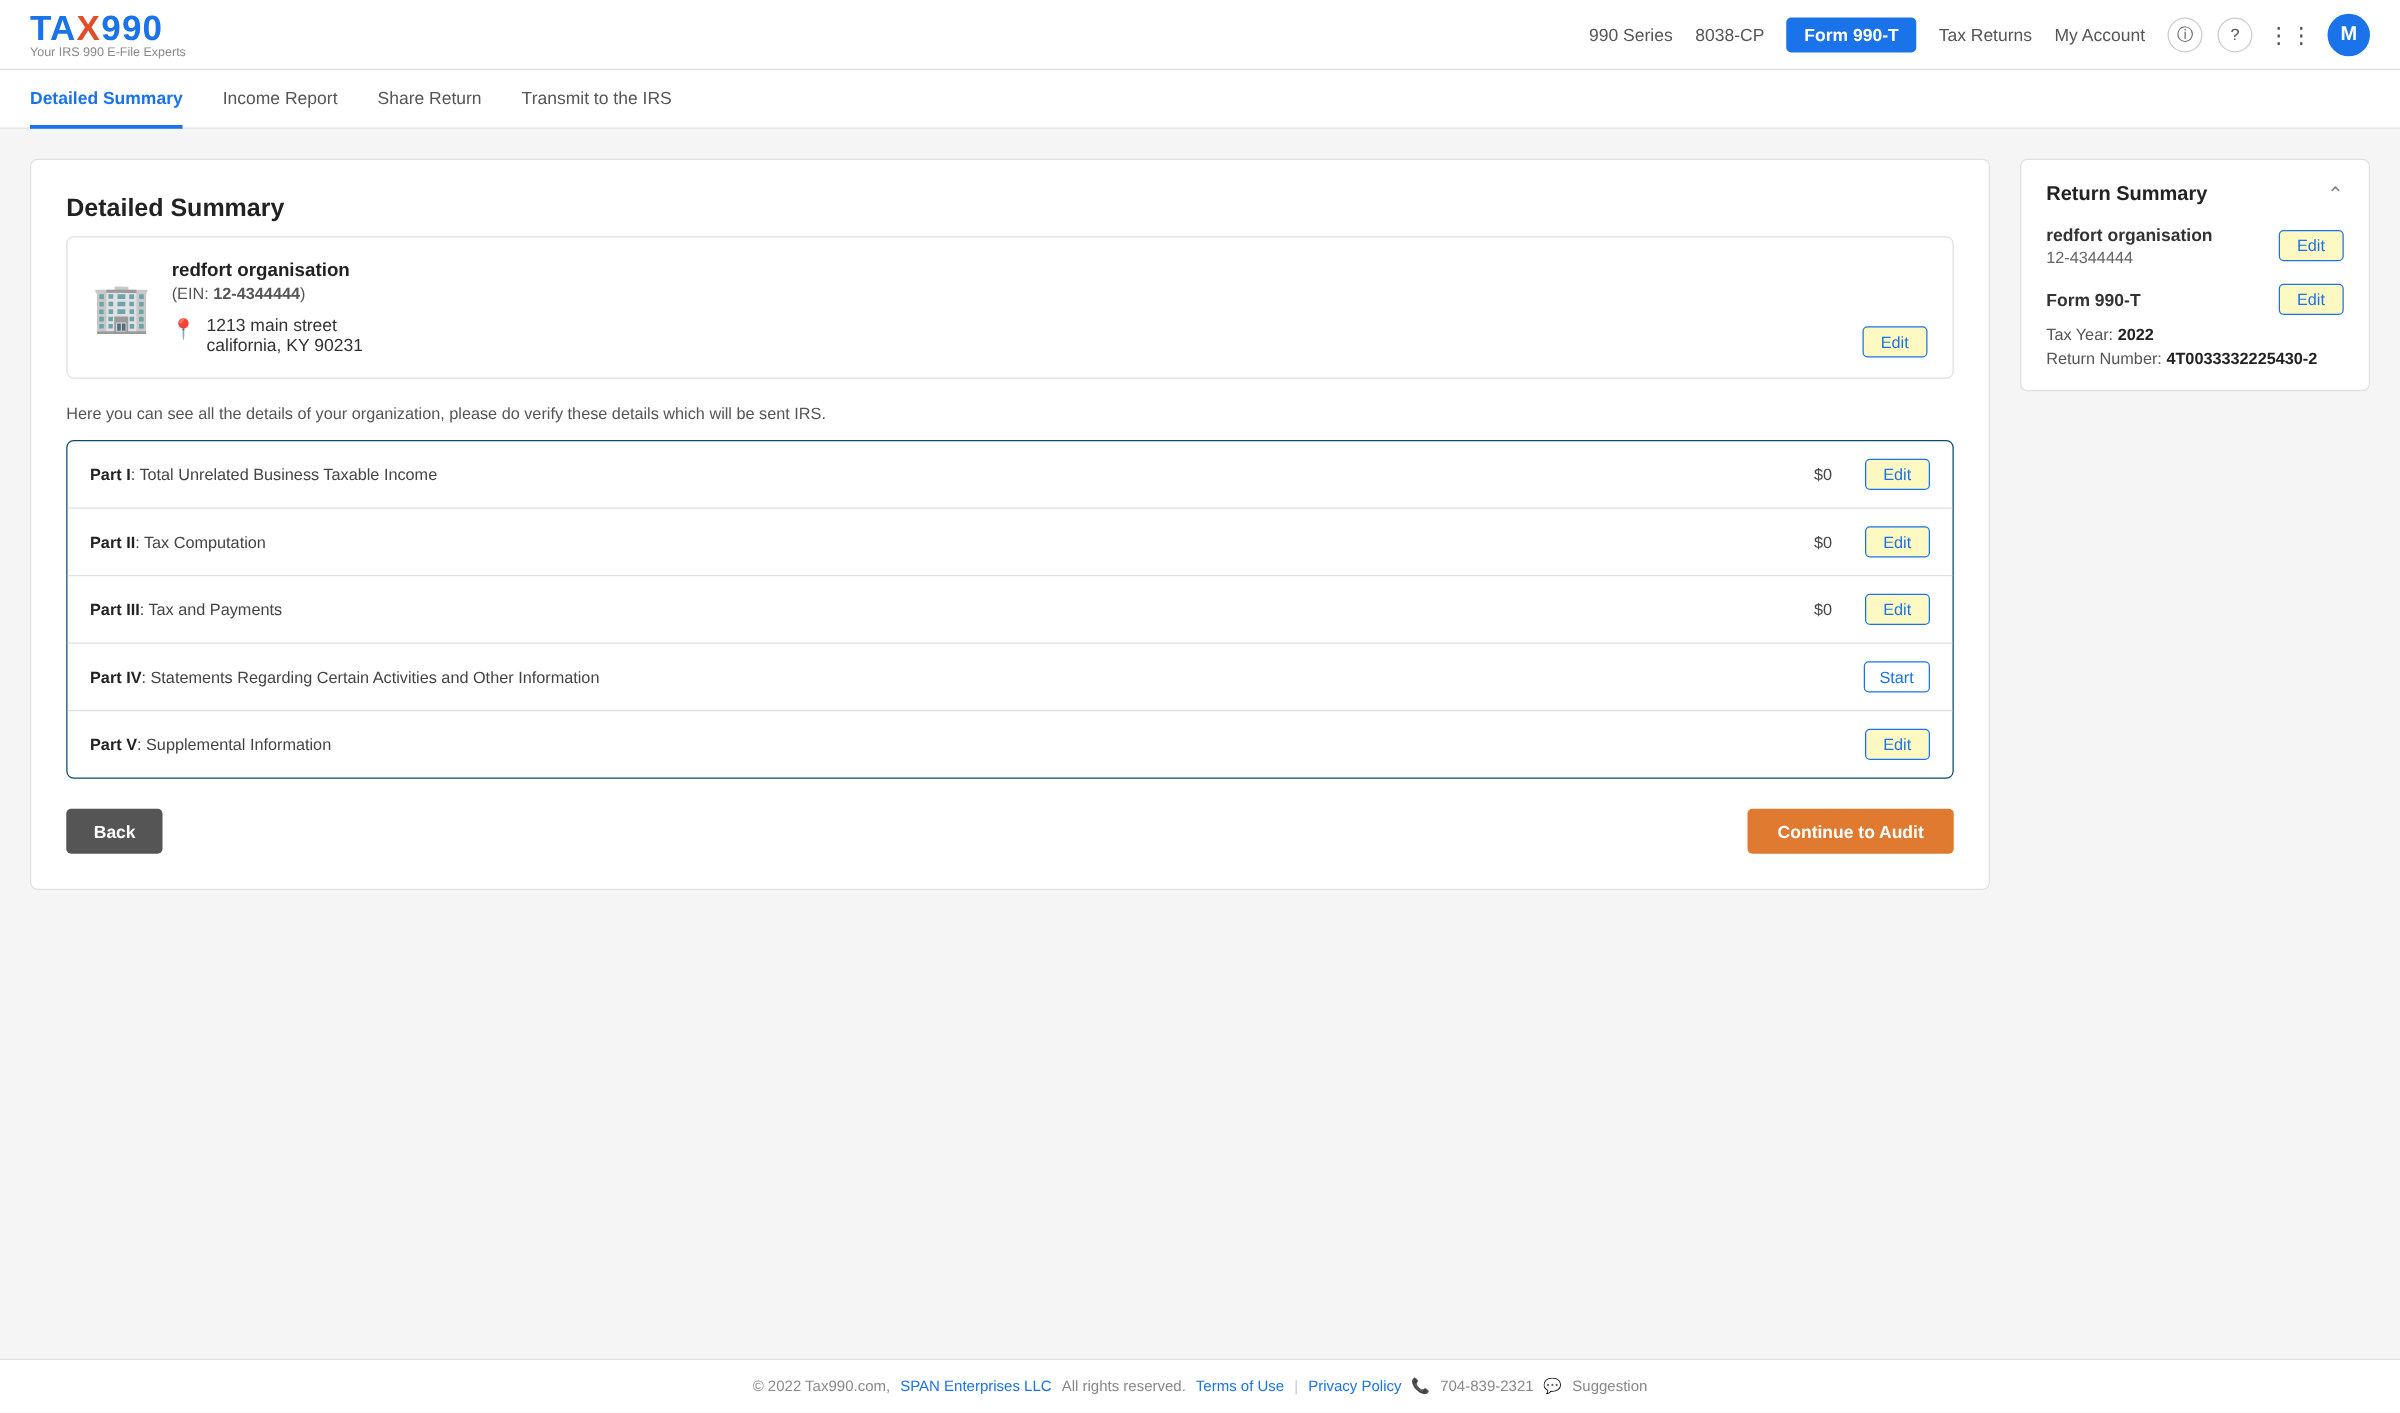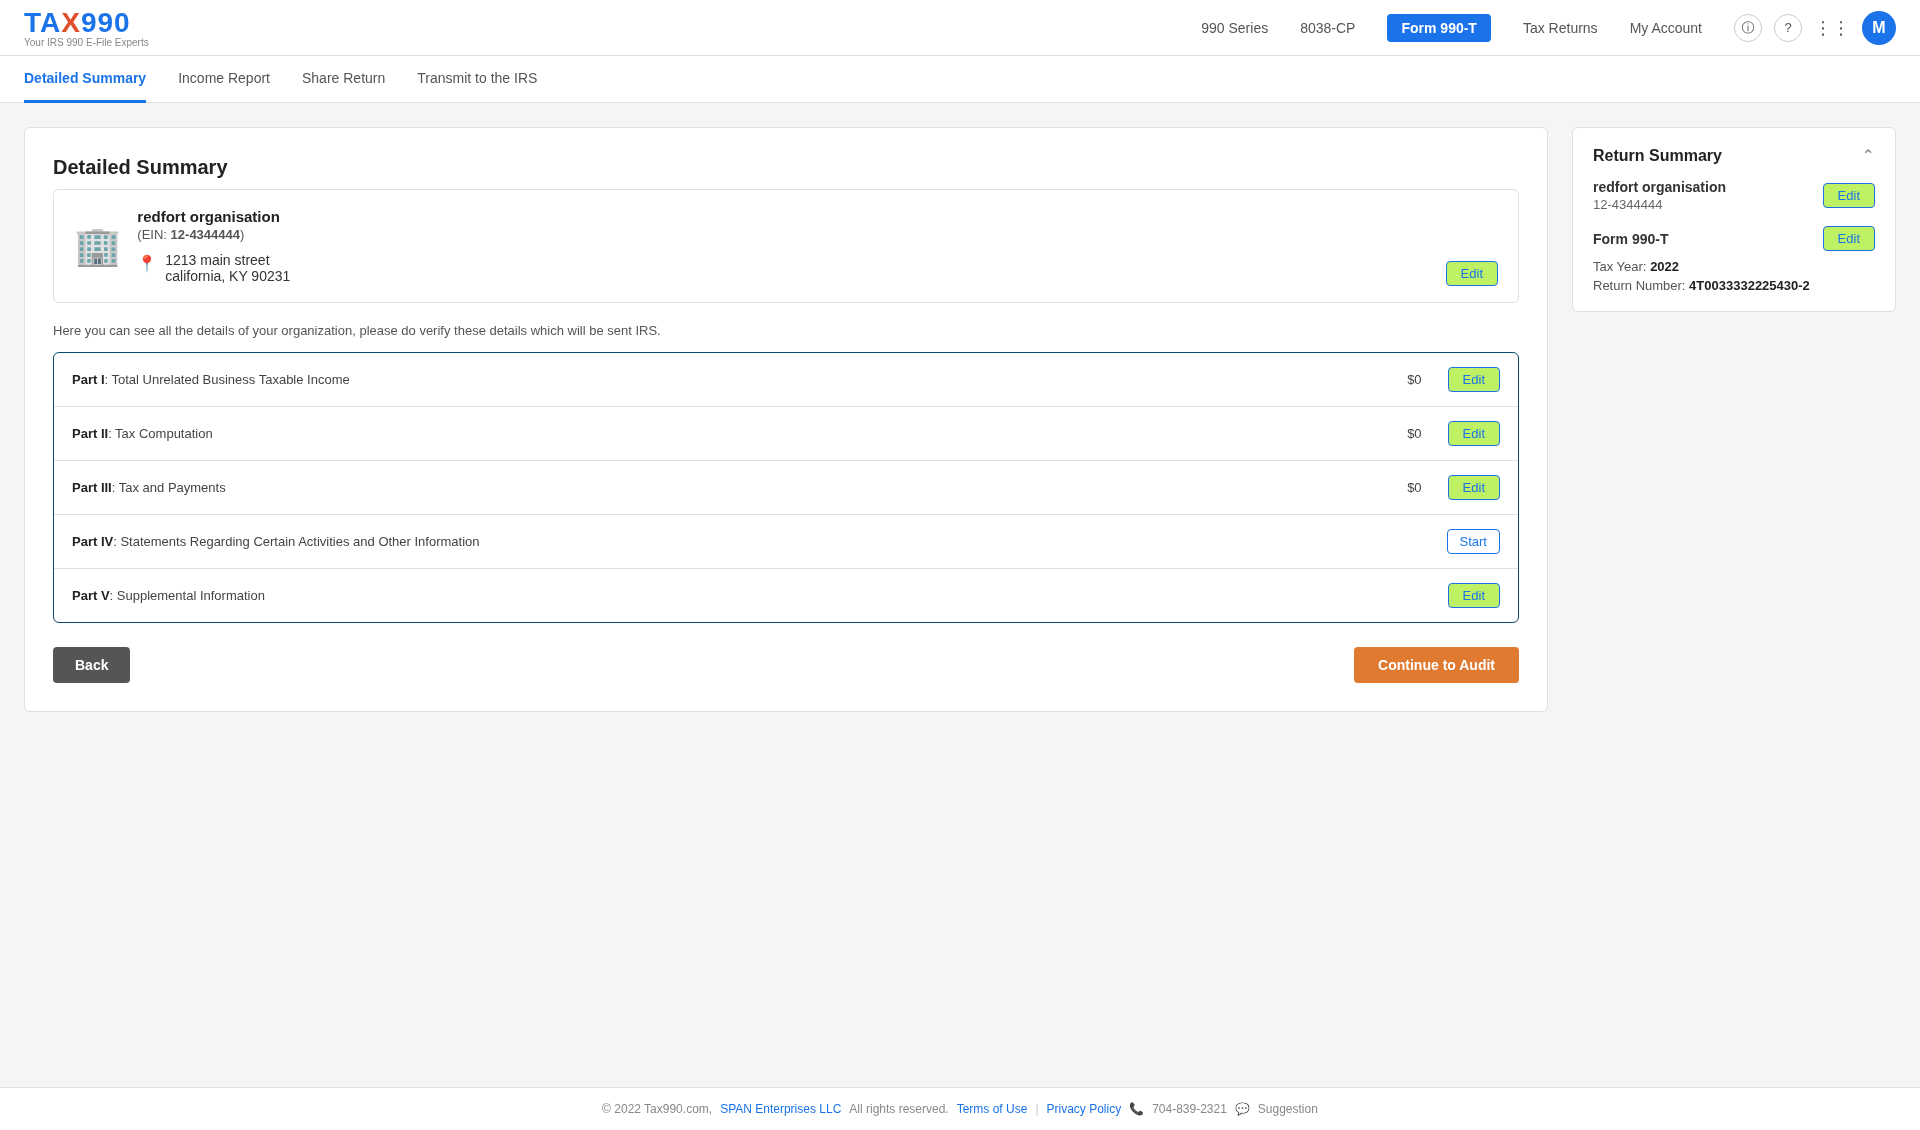--- a/index.html
+++ b/index.html
@@ -12,21 +12,21 @@
       display: flex;
       align-items: center;
       justify-content: space-between;
       padding: 0 24px;
       height: 56px;
     }
     .logo-area { display: flex; flex-direction: column; }
     .logo-text { font-size: 28px; font-weight: 800; color: #1a73e8; letter-spacing: 1px; }
     .logo-text span.x { color: #e04e2c; }
     .logo-subtitle { font-size: 10px; color: #888; margin-top: -2px; }
-    .header-nav { display: flex; align-items: center; gap: 32px; }
+    .header-nav { display: flex; align-items: center; gap: 18px; }
     .header-nav a { text-decoration: none; color: #555; font-size: 14px; }
     .btn-form990t {
       background: #1a73e8;
       color: #fff !important;
       padding: 6px 14px;
       border-radius: 4px;
       font-size: 14px;
       font-weight: 600;
     }
     .header-icons { display: flex; align-items: center; gap: 12px; }
@@ -116,21 +116,21 @@
     .edit-btn-float {
       position: absolute;
       right: 20px;
       bottom: 16px;
     }
 
     
     .edit-btn {
       border: 1px solid #1a73e8;
       color: #1a73e8;
-      background: #bef264;
+      background: #fef9c3;
       border-radius: 4px;
       padding: 4px 14px;
       font-size: 13px;
       cursor: pointer;
     }
 
     .start-btn {
       border: 1px solid #1a73e8;
       color: #1a73e8;
       background: #fff;
@@ -189,21 +189,21 @@
       border: none;
       border-radius: 4px;
       padding: 10px 24px;
       font-size: 14px;
       font-weight: 600;
       cursor: pointer;
     }
 
     
     .right-panel {
-      width: 324px;
+      width: 280px;
       background: #fff;
       border-radius: 6px;
       border: 1px solid #e0e0e0;
       padding: 18px 20px;
     }
     .return-summary-header {
       display: flex;
       align-items: center;
       justify-content: space-between;
       margin-bottom: 14px;

